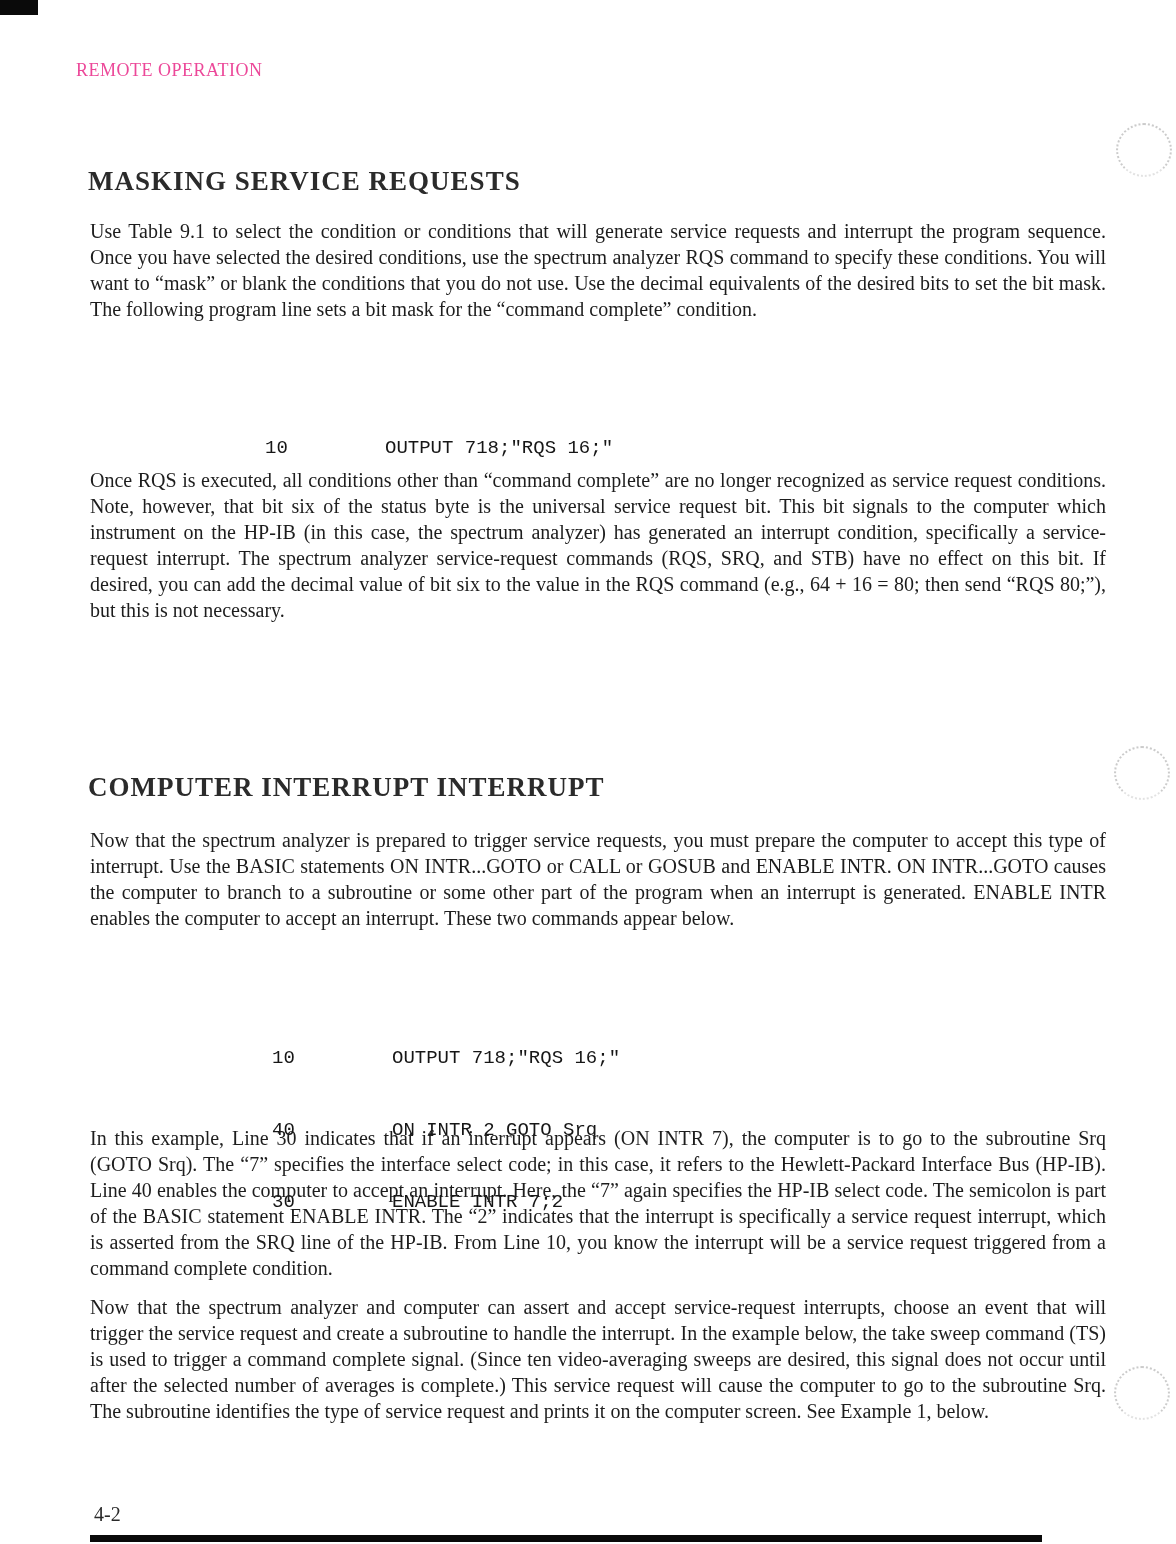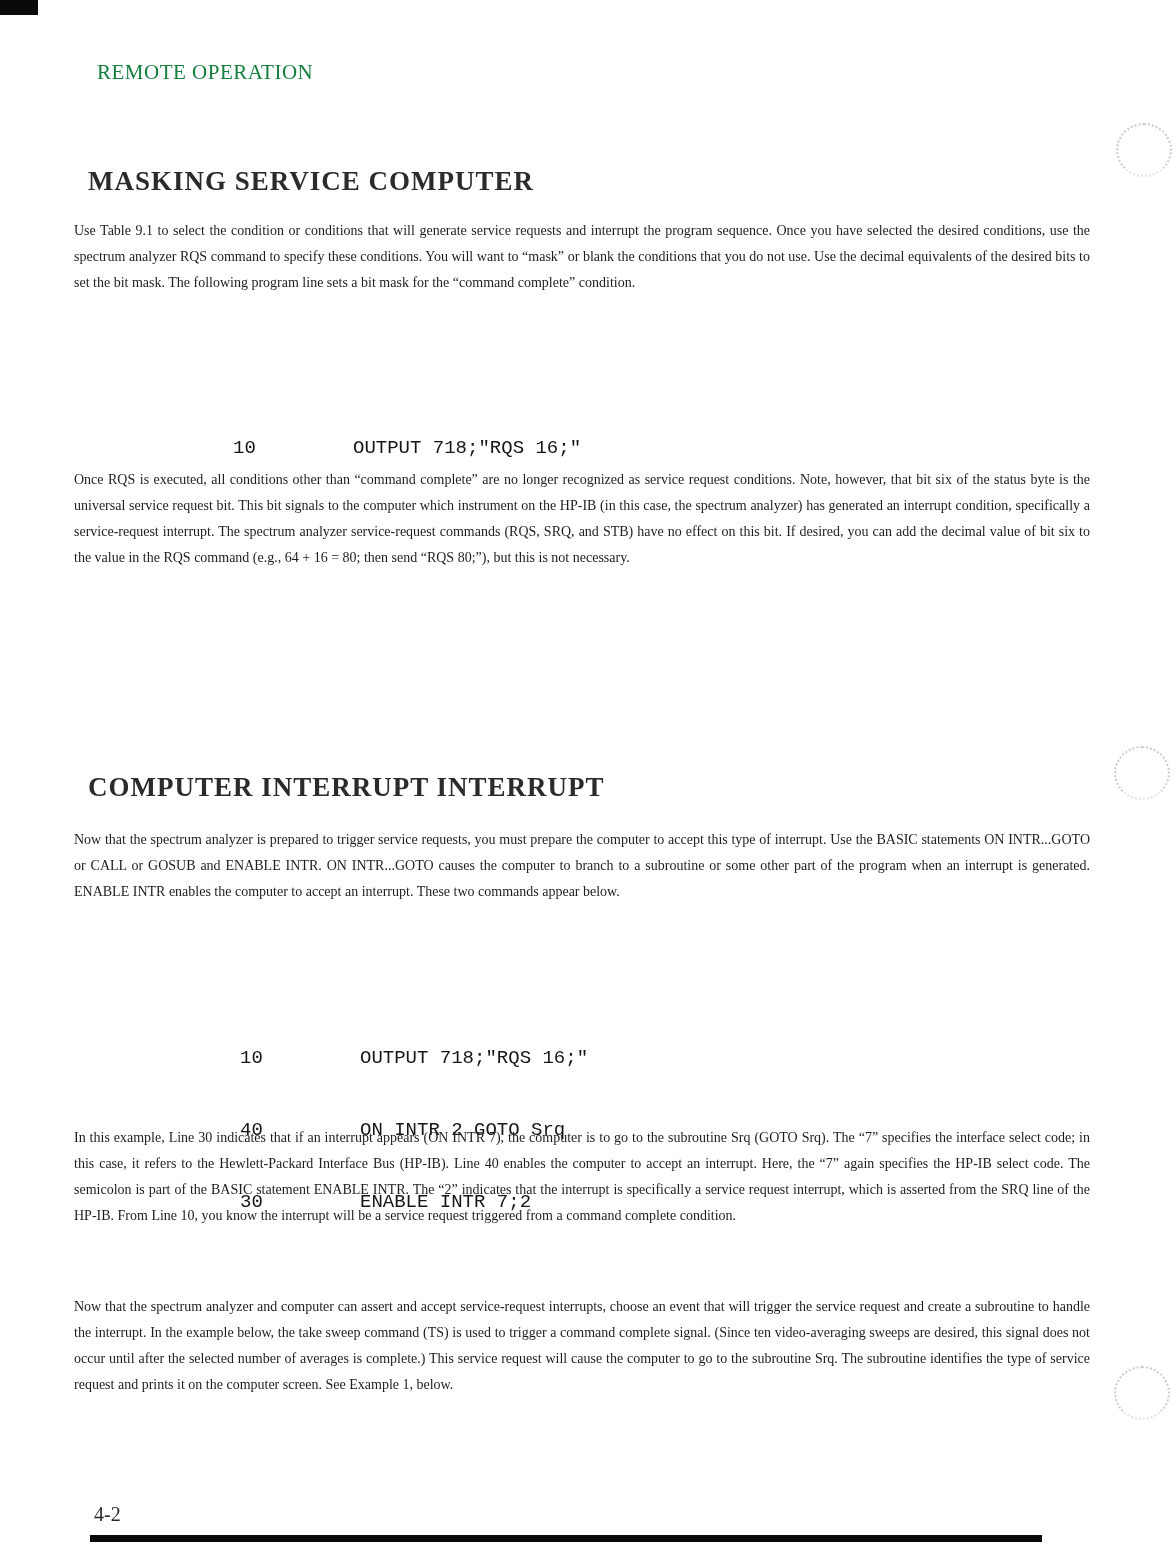--- a/index.html
+++ b/index.html
@@ -41,42 +41,42 @@
     border-bottom-color: #dcdcdc;
     border-radius: 50%;
     opacity: 0.8;
   }
   .hole-1 { left: 1116px; top: 123px; }
   .hole-2 { left: 1114px; top: 746px; }
   .hole-3 { left: 1114px; top: 1366px; }
 
   .running-header {
     position: absolute;
-    left: 97px;
+    left: 76px;
     top: 60px;
-    font-size: 21px;
+    font-size: 18px;
     letter-spacing: 0.5px;
-    color: #15803d;
+    color: #ec4899;
   }
   .section-heading {
     position: absolute;
     left: 88px;
     font-size: 27px;
     font-weight: 700;
     letter-spacing: 1px;
     color: #2b2b2b;
   }
   .heading-1 { top: 166px; }
   .heading-2 { top: 772px; }
 
   .para {
     position: absolute;
-    left: 74px;
+    left: 90px;
     width: 1016px;
-    font-size: 14px;
+    font-size: 20px;
     line-height: 26px;
     text-align: justify;
     color: #1d1d1d;
   }
   .para-1 { top: 218px; }
   .para-2 { top: 467px; }
   .para-3 { top: 827px; }
   .para-4 { top: 1125px; }
   .para-5 { top: 1294px; }
 
@@ -86,20 +86,21 @@
     font-size: 19px;
     color: #161616;
     white-space: pre;
   }
   .code-1 { left: 233px; top: 390px; }
   .code-2 { left: 240px; top: 1000px; }
   .code-line { line-height: 28px; }
   .code-num {
     display: inline-block;
     width: 120px;
+    margin-left: 32px;
   }
   .page-number {
     position: absolute;
     left: 94px;
     top: 1503px;
     font-size: 20px;
     color: #2a2a2a;
   }
 </style>
 </head>
@@ -108,21 +109,21 @@
 <div class="page">
 
   <div class="corner-mark"></div>
   <div class="punch-hole hole-1"></div>
   <div class="punch-hole hole-2"></div>
   <div class="punch-hole hole-3"></div>
   <div class="bottom-bar"></div>
 
   <div class="running-header">REMOTE OPERATION</div>
 
-  <div class="section-heading heading-1">MASKING SERVICE COMPUTER</div>
+  <div class="section-heading heading-1">MASKING SERVICE REQUESTS</div>
 
   <div class="para para-1">Use Table 9.1 to select the condition or conditions that will generate service requests and interrupt the program sequence. Once you have selected the desired conditions, use the spectrum analyzer RQS command to specify these conditions. You will want to “mask” or blank the conditions that you do not use. Use the decimal equivalents of the desired bits to set the bit mask. The following program line sets a bit mask for the “command complete” condition.</div>
 
   <div class="code-block code-1">
     <div class="code-line"><span class="code-num">10</span><span>OUTPUT 718;"RQS 16;"</span></div>
   </div>
 
   <div class="para para-2">Once RQS is executed, all conditions other than “command complete” are no longer recognized as service request conditions. Note, however, that bit six of the status byte is the universal service request bit. This bit signals to the computer which instrument on the HP-IB (in this case, the spectrum analyzer) has generated an interrupt condition, specifically a service-request interrupt. The spectrum analyzer service-request commands (RQS, SRQ, and STB) have no effect on this bit. If desired, you can add the decimal value of bit six to the value in the RQS command (e.g., 64 + 16 = 80; then send “RQS 80;”), but this is not necessary.</div>
 
   <div class="section-heading heading-2">COMPUTER INTERRUPT INTERRUPT</div>

